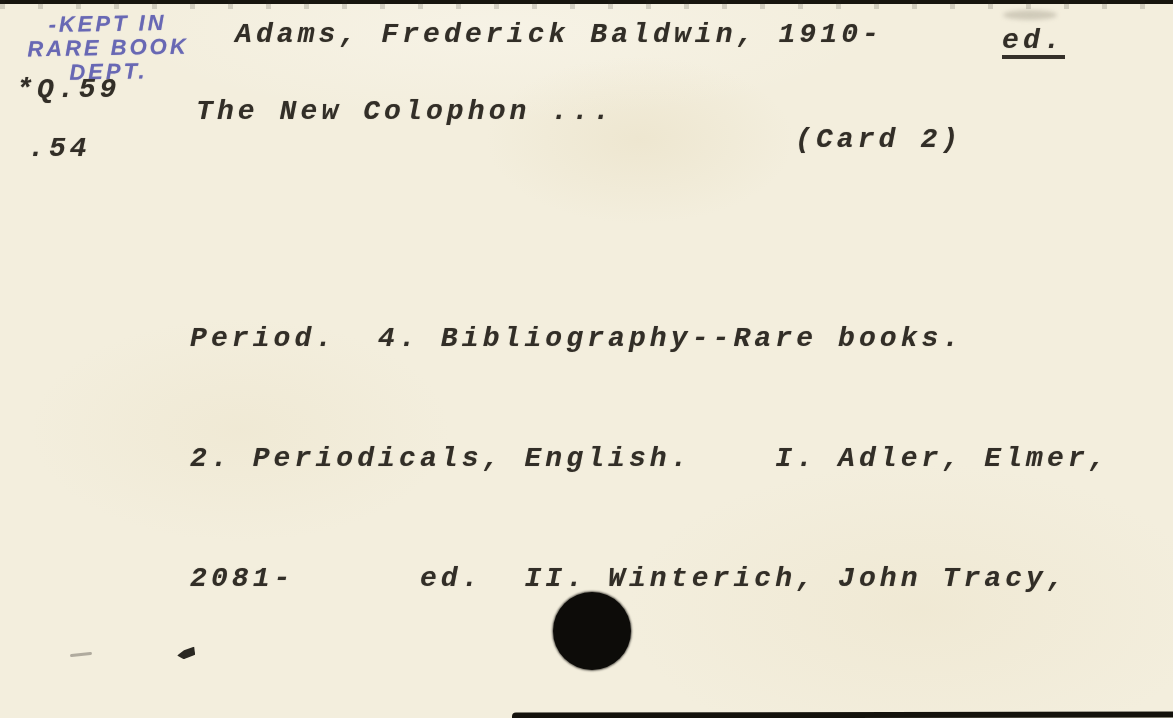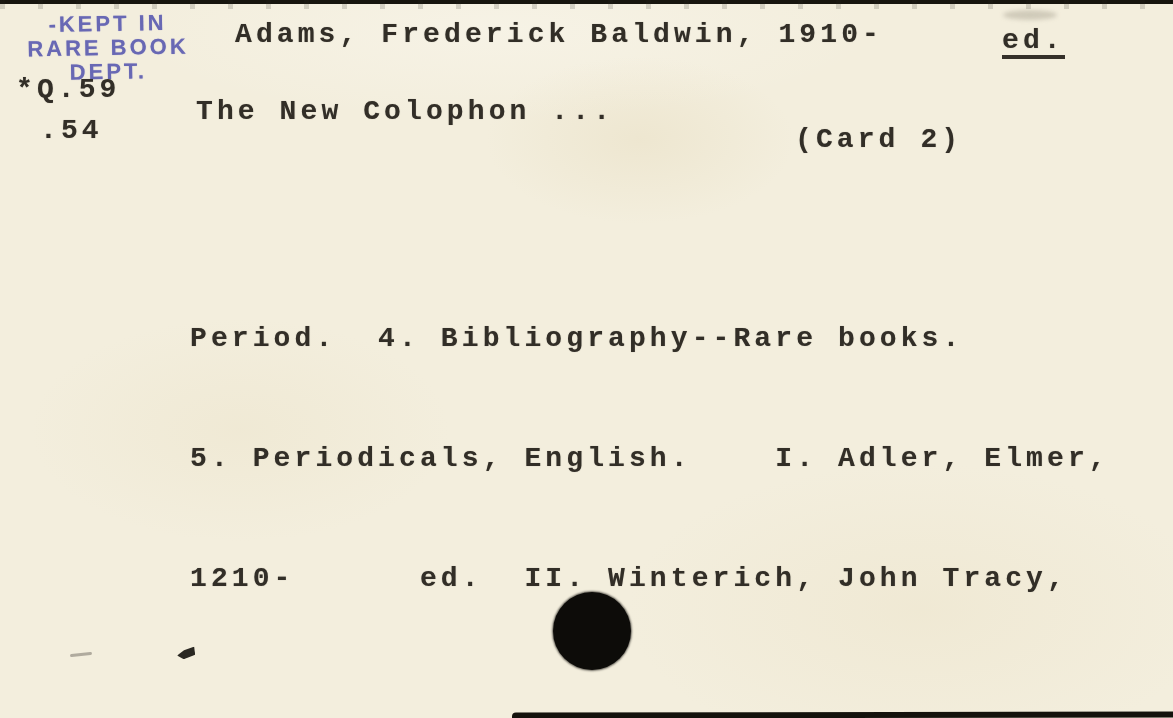--- a/index.html
+++ b/index.html
@@ -7,20 +7,21 @@
 
   .card{
     position:relative;width:1173px;height:718px;overflow:hidden;
     background:
       radial-gradient(ellipse 220px 120px at 640px 140px, rgba(222,208,170,.25), transparent 70%),
       radial-gradient(ellipse 300px 160px at 240px 430px, rgba(225,212,175,.18), transparent 70%),
       radial-gradient(ellipse 420px 210px at 920px 610px, rgba(228,215,180,.22), transparent 70%),
       radial-gradient(ellipse 500px 120px at 500px 30px, rgba(250,247,238,.5), transparent 75%),
       #f3eedd;
     font-family:"Liberation Mono","DejaVu Sans Mono",monospace;
+    font-style:italic;
   }
 
   .typed{
     position:absolute;
     font-size:28px;font-weight:700;letter-spacing:4.1px;
     color:#322e27;white-space:pre;line-height:28px;
     text-shadow:0 0 1px rgba(50,46,39,.35);
   }
 
   .tracings{position:absolute;left:190px;top:239px;line-height:40px;}
@@ -78,32 +79,32 @@
   <div class="edge-bottom"></div>
   <div class="smudge-top-right"></div>
 
   <div class="stamp">
     <div>-KEPT IN</div>
     <div>RARE BOOK</div>
     <div>DEPT.</div>
   </div>
 
   <div class="typed" style="left:16px;top:76px;">*Q.59</div>
-  <div class="typed" style="left:28px;top:117px;margin-left:12px;">.54</div>
+  <div class="typed" style="left:28px;top:135px;">.54</div>
 
   <div class="typed" style="left:235px;top:21px;">Adams, Frederick Baldwin, 1910-</div>
   <div class="typed relator" style="left:1002px;top:27px;">ed.</div>
 
   <div class="typed" style="left:196px;top:98px;">The New Colophon ...</div>
   <div class="typed" style="left:795px;top:115px;margin-top:11px;">(Card 2)</div>
 
   <div class="typed tracings">
     <div class="tline">Period.  4. Bibliography--Rare books.</div>
-    <div class="tline">5. Periodicals, English.    I. Adler, Elmer,</div>
-    <div class="tline">1210-      ed.  II. Winterich, John Tracy,</div>
+    <div class="tline">2. Periodicals, English.    I. Adler, Elmer,</div>
+    <div class="tline">2081-      ed.  II. Winterich, John Tracy,</div>
     
     
   </div>
 
   <div class="pencil-dash"></div>
   <div class="ink-mark"></div>
   <div class="hole"></div>
 
 </div>
 

